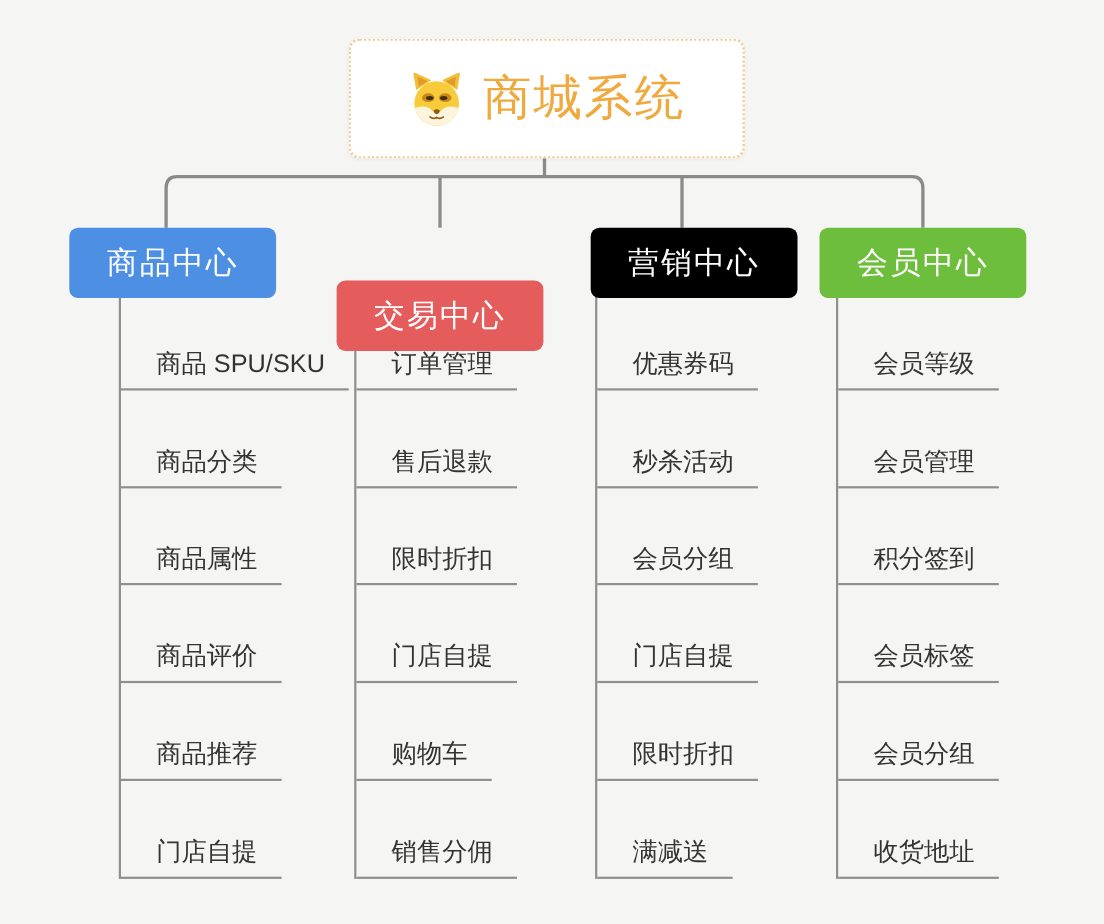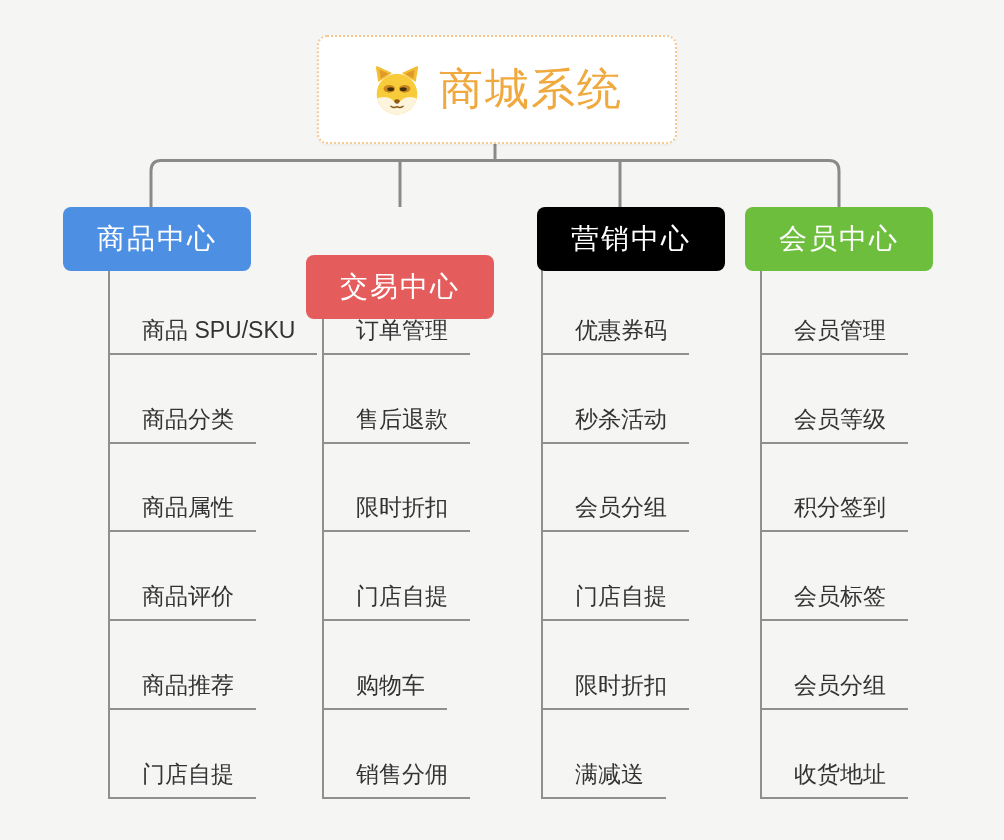--- a/index.html
+++ b/index.html
@@ -159,24 +159,24 @@
     <div class="leaf-row">
         <span class="leaf">限时折扣</span>
       </div>
     <div class="leaf-row">
         <span class="leaf">满减送</span>
       </div>
   </div>
 
   <div class="column c3">
     <div class="leaf-row">
-        <span class="leaf">会员管理</span>
+        <span class="leaf">会员等级</span>
       </div>
     <div class="leaf-row">
-        <span class="leaf">会员等级</span>
+        <span class="leaf">会员管理</span>
       </div>
     <div class="leaf-row">
         <span class="leaf">积分签到</span>
       </div>
     <div class="leaf-row">
         <span class="leaf">会员标签</span>
       </div>
     <div class="leaf-row">
         <span class="leaf">会员分组</span>
       </div>

